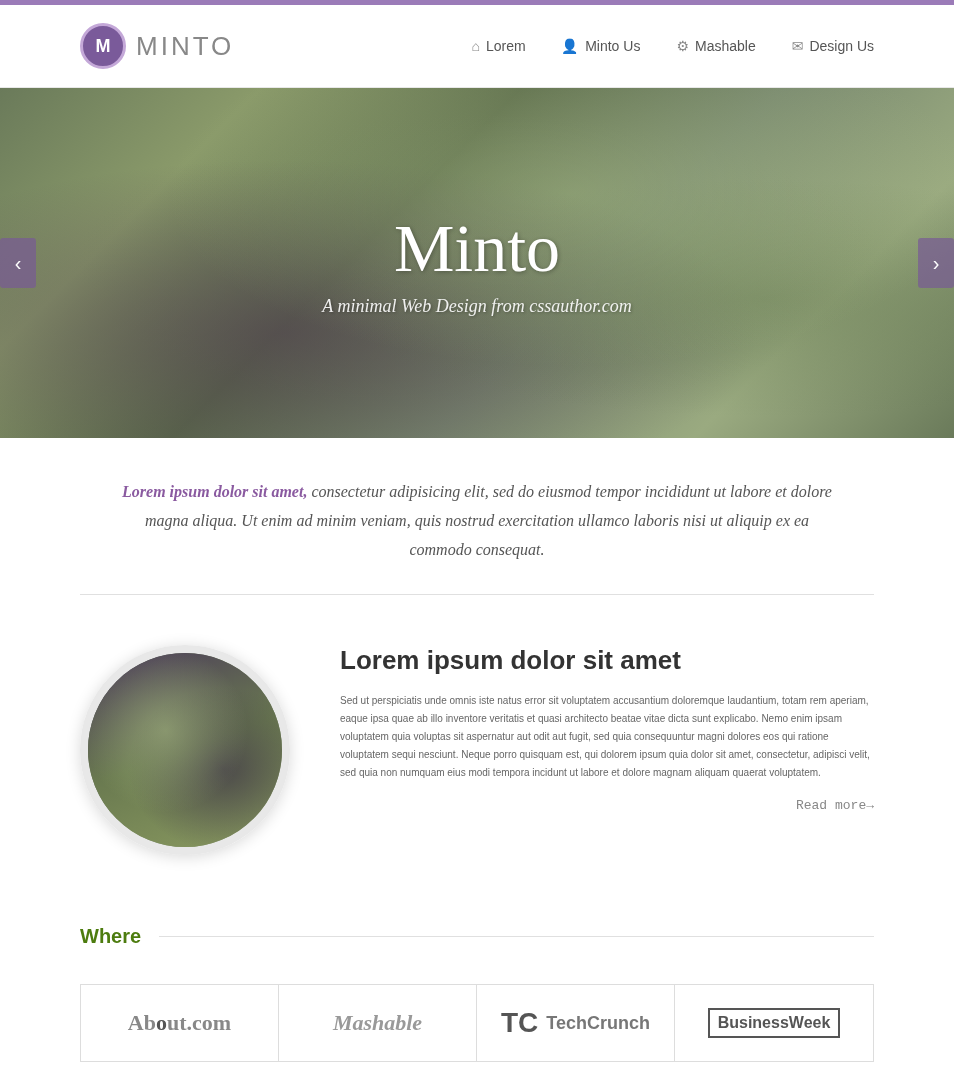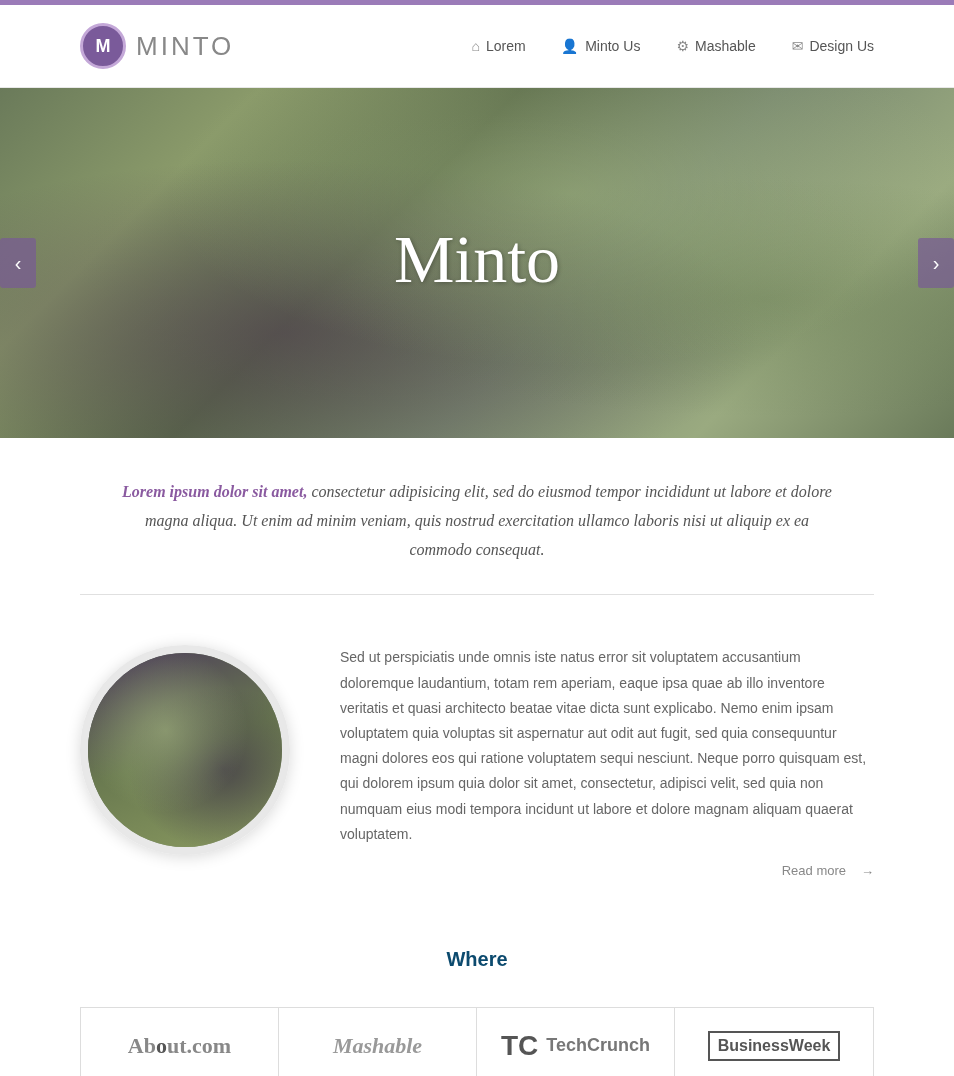--- a/index.html
+++ b/index.html
@@ -191,54 +191,53 @@
       flex: 1;
     }
     .feature-title {
       font-size: 26px;
       font-weight: bold;
       color: #333;
       margin-bottom: 16px;
       font-family: Arial, sans-serif;
     }
     .feature-text {
-      font-size: 14px;
+      font-size: 10px;
       line-height: 1.8;
       color: #666;
       font-family: Arial, sans-serif;
       margin-bottom: 16px;
     }
     .read-more {
       display: flex;
       justify-content: flex-end;
       align-items: center;
-      gap: 15px;
-      color: #888;
-      font-family: Liberation Sans, sans-serif;
+      gap: 0;
+      color: #888;
+      font-family: Liberation Mono, monospace;
       font-size: 13px;
       cursor: pointer;
       text-decoration: none;
     }
     .read-more-arrow {
       color: #888;
     }
 
     
     .featured-section {
       padding: 30px 0 50px;
     }
     .featured-title {
       font-size: 20px;
       font-family: Arial, sans-serif;
-      color: #0c4a6e;
-      margin-bottom: 28px;
+      color: #4d7c0f;
+      margin-bottom: 36px;
       display: flex;
       align-items: center;
       gap: 8px;
-      flex-direction: column;
     }
     .featured-title-bold {
       font-weight: bold;
     }
     .featured-title-line {
       flex: 1;
       height: 1px;
       background: #e0e0e0;
       margin-left: 10px;
     }
@@ -332,20 +331,21 @@
 
 <div class="hero">
   <div class="hero-bg">
     <div class="hero-overlay"></div>
   </div>
   <button class="slider-btn slider-btn-prev">
     <span>‹</span>
   </button>
   <div class="hero-content">
     <div class="hero-title">Minto</div>
+    <div class="hero-subtitle">A minimal Web Design  from cssauthor.com</div>
   </div>
   <button class="slider-btn slider-btn-next">
     <span>›</span>
   </button>
 </div>
 
 <div class="main-content">
 
   <div class="intro-section">
     <p class="intro-text">
@@ -353,20 +353,21 @@
     </p>
   </div>
 
   <div class="feature-section">
     <div class="feature-image">
       <div class="circular-image">
         <div class="circular-image-inner"></div>
       </div>
     </div>
     <div class="feature-content">
+      <h2 class="feature-title">Lorem ipsum dolor sit amet</h2>
       <p class="feature-text">Sed ut perspiciatis unde omnis iste natus error sit voluptatem accusantium doloremque laudantium, totam rem aperiam, eaque ipsa quae ab illo inventore veritatis et quasi architecto beatae vitae dicta sunt explicabo. Nemo enim ipsam voluptatem quia voluptas sit aspernatur aut odit aut fugit, sed quia consequuntur magni dolores eos qui ratione voluptatem sequi nesciunt. Neque porro quisquam est, qui dolorem ipsum quia dolor sit amet, consectetur, adipisci velit, sed quia non numquam eius modi tempora incidunt ut labore et dolore magnam aliquam quaerat voluptatem.</p>
       <a class="read-more">
         <span>Read more</span>
         <span class="read-more-arrow">→</span>
       </a>
     </div>
   </div>
 
   <div class="featured-section">
     <div class="featured-title">

